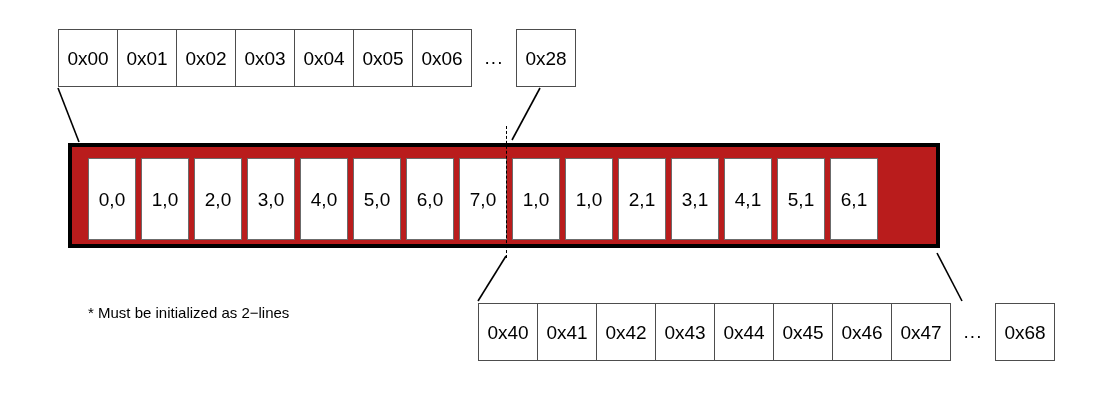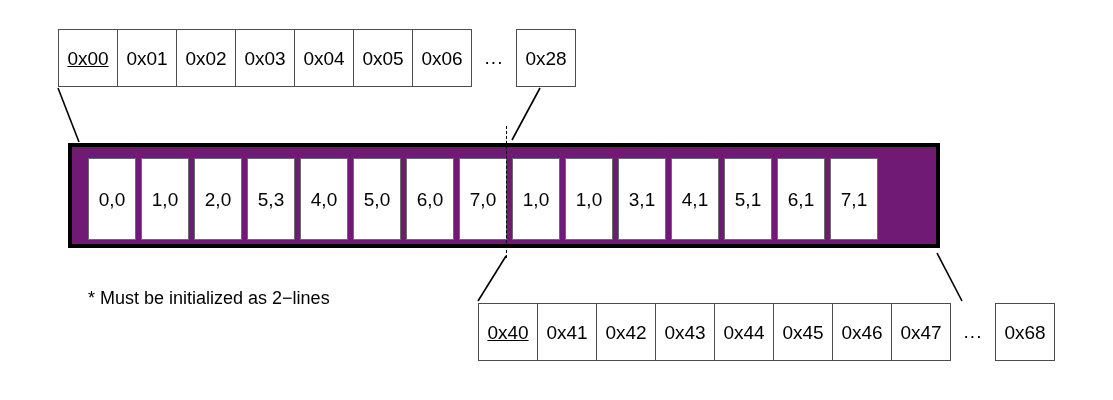--- a/index.html
+++ b/index.html
@@ -31,21 +31,21 @@
     border: 1px solid #4d4d4d;
     margin-left: -1px;
     display: flex;
     align-items: center;
     justify-content: center;
     font-size: 19px;
     line-height: 1;
     background: #ffffff;
     white-space: nowrap;
   }
-  .addr-cell:first-child { margin-left: 0; text-decoration: underline; }
+  .addr-cell:first-child { margin-left: 0; }
   .addr-ellipsis {
     width: 44px;
     height: 58px;
     display: flex;
     align-items: center;
     justify-content: center;
     font-size: 19px;
     letter-spacing: 1px;
     background: transparent;
     border: none;
@@ -54,21 +54,21 @@
 
   
   #buffer {
     position: absolute;
     left: 68px;
     top: 143px;
     width: 872px;
     height: 105px;
     box-sizing: border-box;
     border: 4px solid #000000;
-    background: #701a75;
+    background: #b91c1c;
     text-align: center;
   }
   #buffer-inner {
     position: absolute;
     left: 16px;
     top: 11px;
     display: flex;
     gap: 5px;
   }
   .word-cell {
@@ -101,22 +101,22 @@
     top: 0;
     width: 1113px;
     height: 400px;
     pointer-events: none;
   }
 
   
   #footnote {
     position: absolute;
     left: 88px;
-    top: 288px;
-    font-size: 18px;
+    top: 304px;
+    font-size: 15px;
     white-space: nowrap;
   }
 </style>
 </head>
 <body>
 
 <div id="canvas">
 
   <div class="addr-strip" id="top-strip" style="left:58px; top:29px;">
     <div class="addr-cell">0x00</div>
@@ -128,32 +128,32 @@
     <div class="addr-cell">0x06</div>
     <div class="addr-ellipsis">...</div>
     <div class="addr-cell detached">0x28</div>
   </div>
 
   <div id="buffer">
     <div id="buffer-inner">
       <div class="word-cell">0,0</div>
       <div class="word-cell">1,0</div>
       <div class="word-cell">2,0</div>
-      <div class="word-cell">5,3</div>
+      <div class="word-cell">3,0</div>
       <div class="word-cell">4,0</div>
       <div class="word-cell">5,0</div>
       <div class="word-cell">6,0</div>
       <div class="word-cell">7,0</div>
       <div class="word-cell">1,0</div>
       <div class="word-cell">1,0</div>
+      <div class="word-cell">2,1</div>
       <div class="word-cell">3,1</div>
       <div class="word-cell">4,1</div>
       <div class="word-cell">5,1</div>
       <div class="word-cell">6,1</div>
-      <div class="word-cell">7,1</div>
     </div>
   </div>
 
   <div id="split-line"></div>
 
   <svg id="leaders" viewBox="0 0 1113 400" xmlns="http://www.w3.org/2000/svg">
 
     <line x1="58" y1="88" x2="79" y2="142" stroke="#000000" stroke-width="1.6"></line>
 
     <line x1="540" y1="88" x2="512" y2="140" stroke="#000000" stroke-width="1.6"></line>

